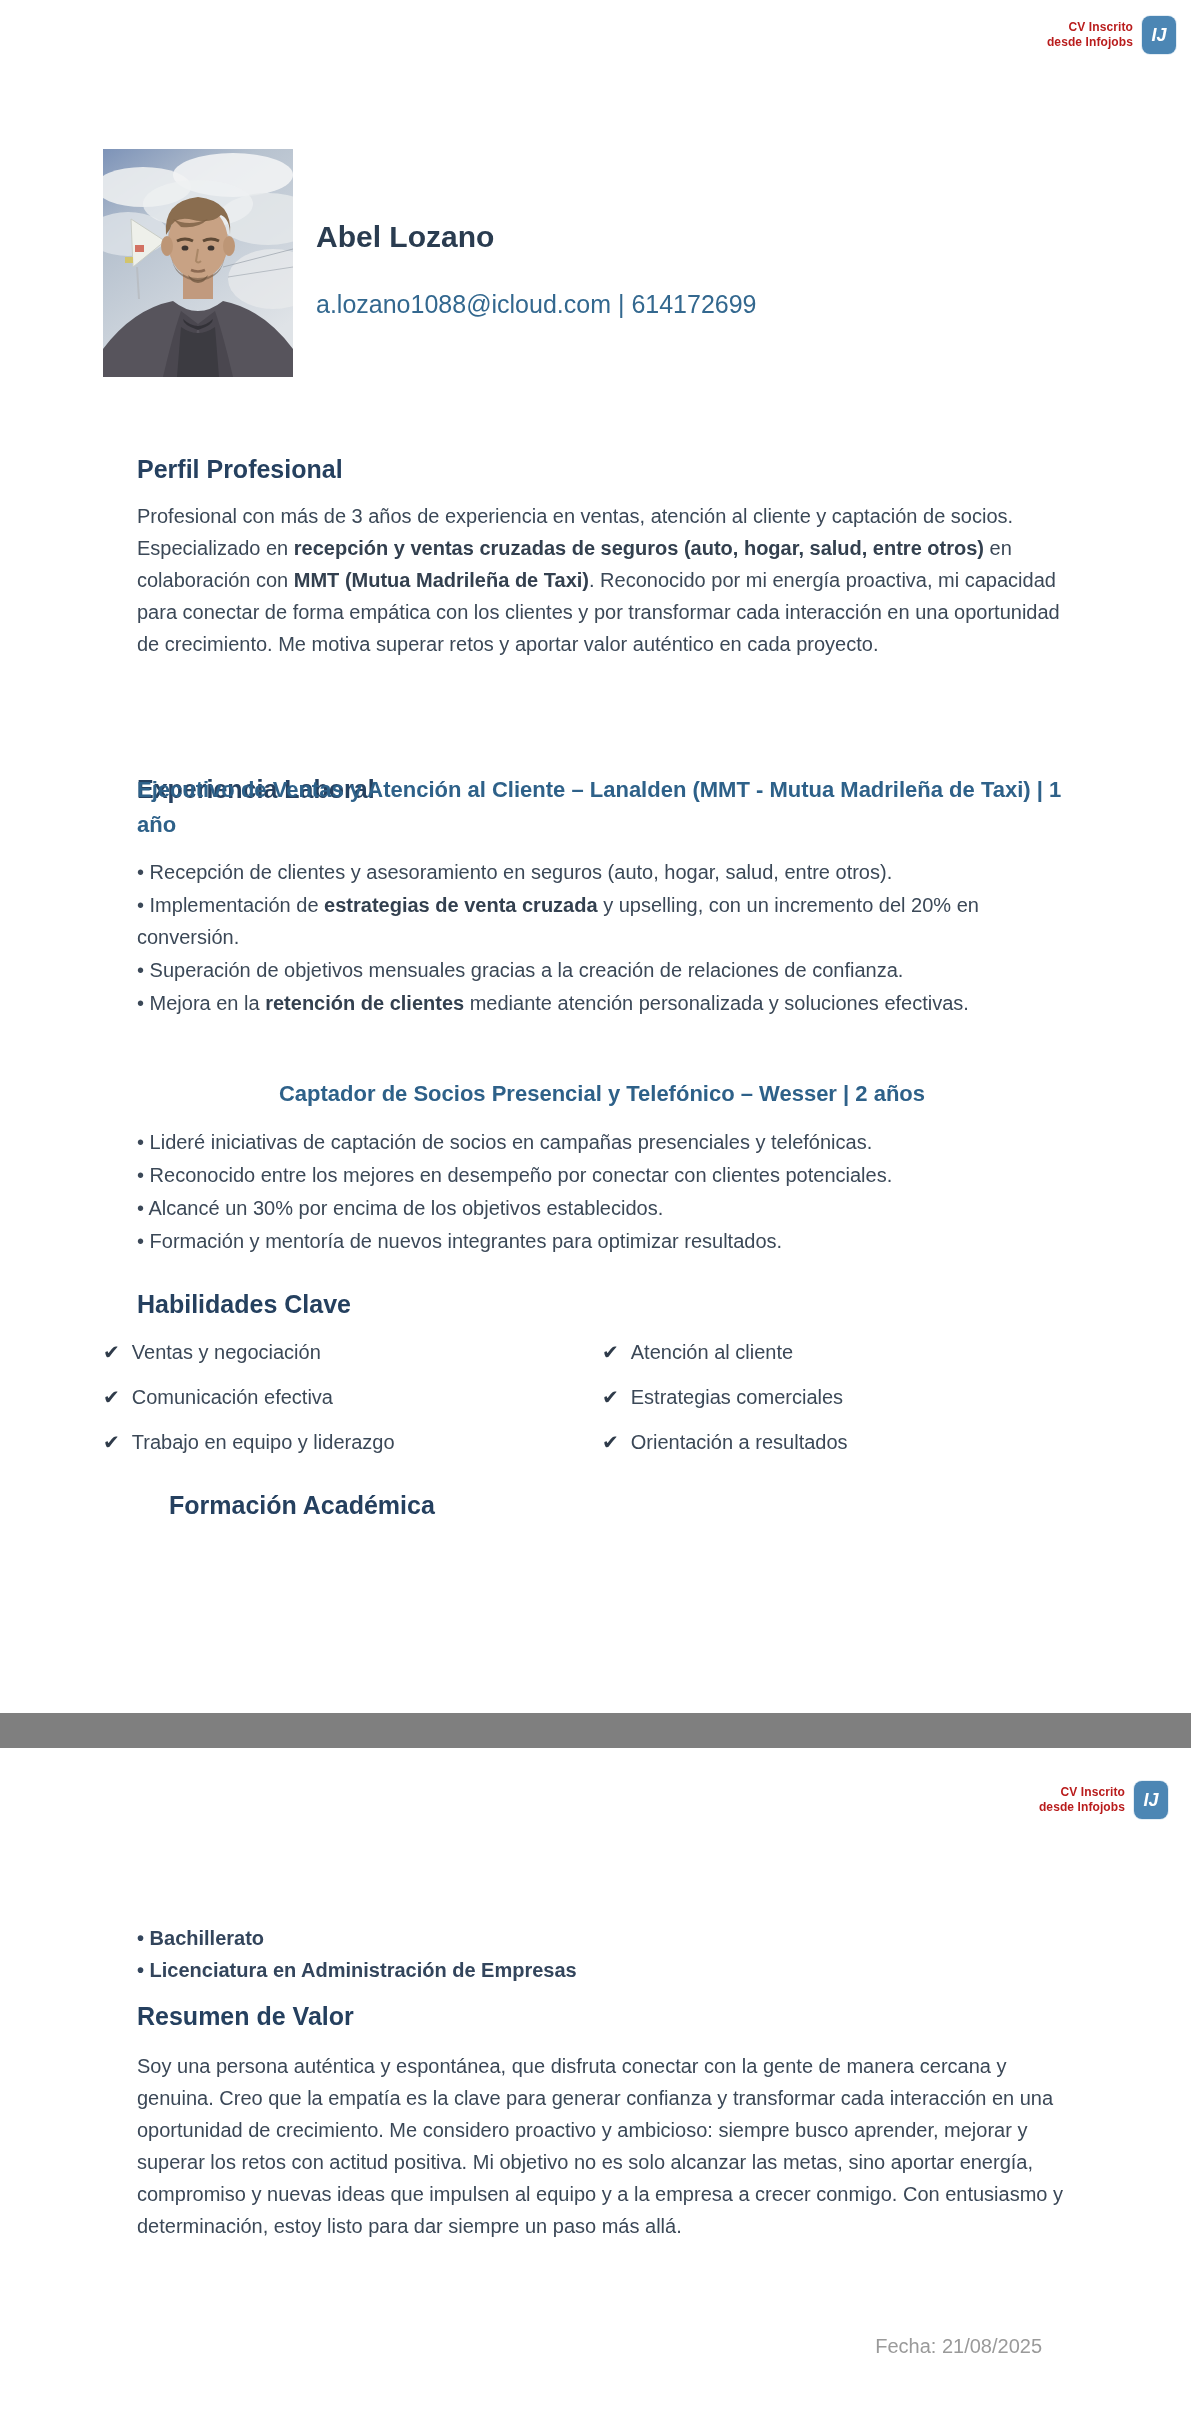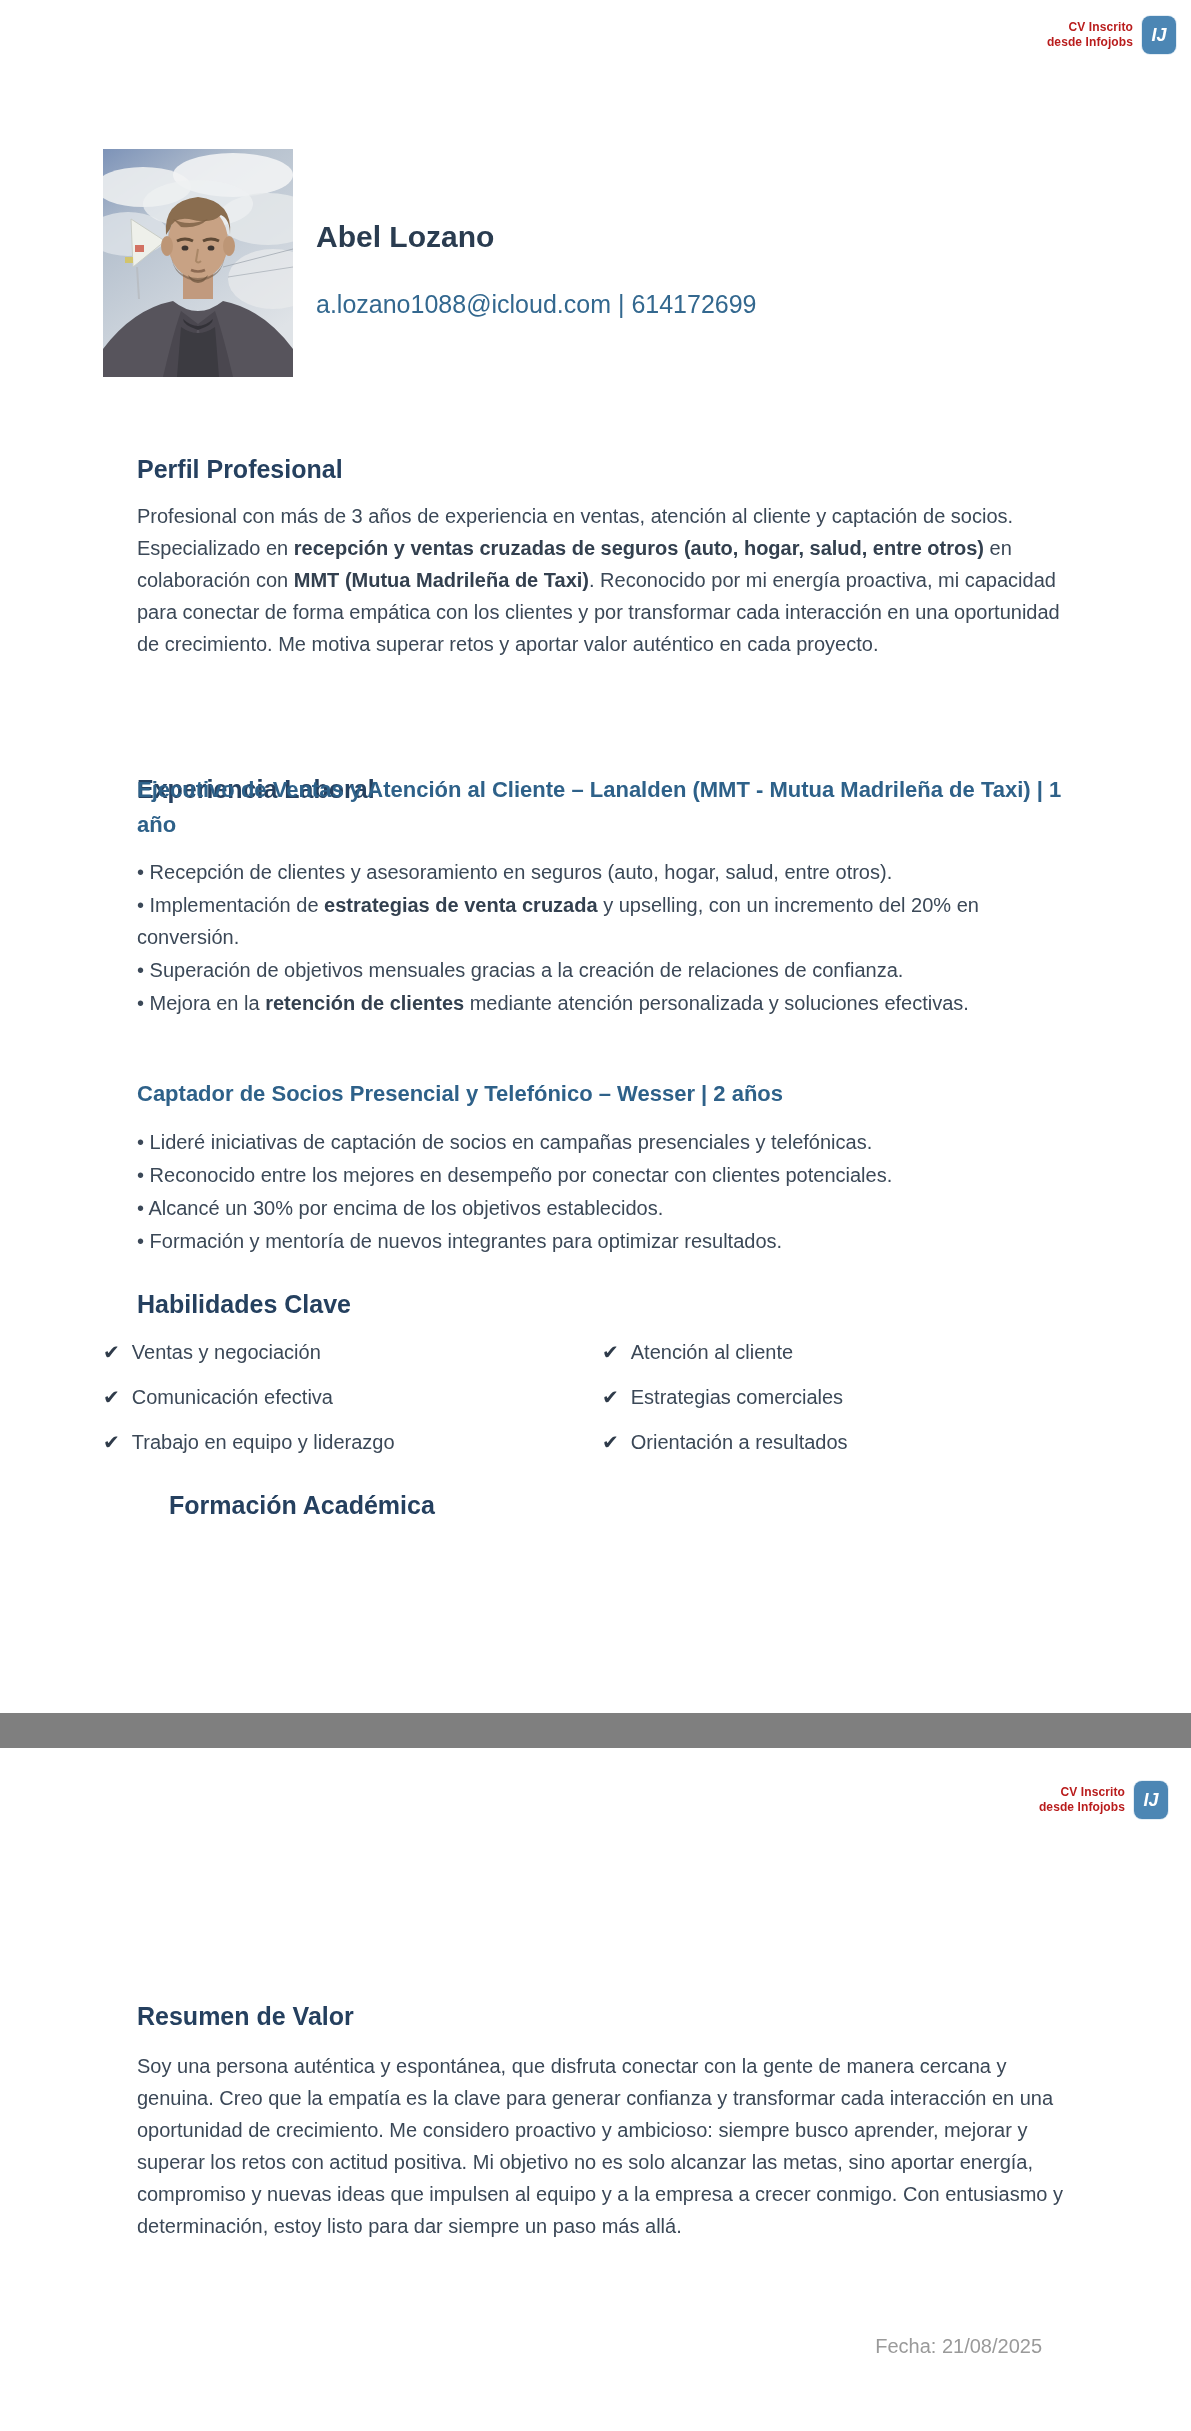--- a/index.html
+++ b/index.html
@@ -129,21 +129,21 @@
   <div class="abs h2" style="left:137px;top:729px;margin-top:46px;">Experiencia Laboral</div>
 
   <div class="abs h3" style="left:137px;top:772px;">Ejecutivo de Ventas y Atención al Cliente – Lanalden (MMT - Mutua Madrileña de Taxi) | 1 año</div>
   <div class="abs bullets" style="left:137px;top:856px;">
     <div class="bullet"><span>• Recepción de clientes y asesoramiento en seguros (auto, hogar, salud, entre otros).</span></div>
     <div class="bullet"><span>• Implementación de </span><b>estrategias de venta cruzada</b><span> y upselling, con un incremento del 20% en conversión.</span></div>
     <div class="bullet"><span>• Superación de objetivos mensuales gracias a la creación de relaciones de confianza.</span></div>
     <div class="bullet"><span>• Mejora en la </span><b>retención de clientes</b><span> mediante atención personalizada y soluciones efectivas.</span></div>
   </div>
 
-  <div class="abs h3" style="left:137px;top:1076px;">Captador de Socios Presencial y Telefónico – Wesser | 2 años</div>
+  <div class="abs h3" style="left:137px;top:1076px;text-align:center;">Captador de Socios Presencial y Telefónico – Wesser | 2 años</div>
   <div class="abs bullets" style="left:137px;top:1126px;">
     <div class="bullet"><span>• Lideré iniciativas de captación de socios en campañas presenciales y telefónicas.</span></div>
     <div class="bullet"><span>• Reconocido entre los mejores en desempeño por conectar con clientes potenciales.</span></div>
     <div class="bullet"><span>• Alcancé un 30% por encima de los objetivos establecidos.</span></div>
     <div class="bullet"><span>• Formación y mentoría de nuevos integrantes para optimizar resultados.</span></div>
   </div>
 
   <div class="abs h2" style="left:137px;top:1290px;">Habilidades Clave</div>
 
   <div class="abs skill-col" style="left:103px;top:1330px;">
@@ -181,19 +181,23 @@
   <div class="abs band" style="top:1713px;"></div>
 
   <div class="abs badge" style="top:1781px;right:23px;">
     <div class="badge-text">
       <div>CV Inscrito</div>
       <div>desde Infojobs</div>
     </div>
     <div class="badge-logo">IJ</div>
   </div>
 
+  <div class="abs" style="left:137px;top:1922px;">
+    <div class="edu-item">• Bachillerato</div>
+    <div class="edu-item">• Licenciatura en Administración de Empresas</div>
+  </div>
 
   <div class="abs h2" style="left:137px;top:2002px;">Resumen de Valor</div>
   <div class="abs para" style="left:137px;top:2050px;">Soy una persona auténtica y espontánea, que disfruta conectar con la gente de manera cercana y genuina. Creo que la empatía es la clave para generar confianza y transformar cada interacción en una oportunidad de crecimiento. Me considero proactivo y ambicioso: siempre busco aprender, mejorar y superar los retos con actitud positiva. Mi objetivo no es solo alcanzar las metas, sino aportar energía, compromiso y nuevas ideas que impulsen al equipo y a la empresa a crecer conmigo. Con entusiasmo y determinación, estoy listo para dar siempre un paso más allá.</div>
 
   <div class="abs fecha" style="left:137px;top:2335px;">Fecha: 21/08/2025</div>
 
 </div>
 
 </body></html>

